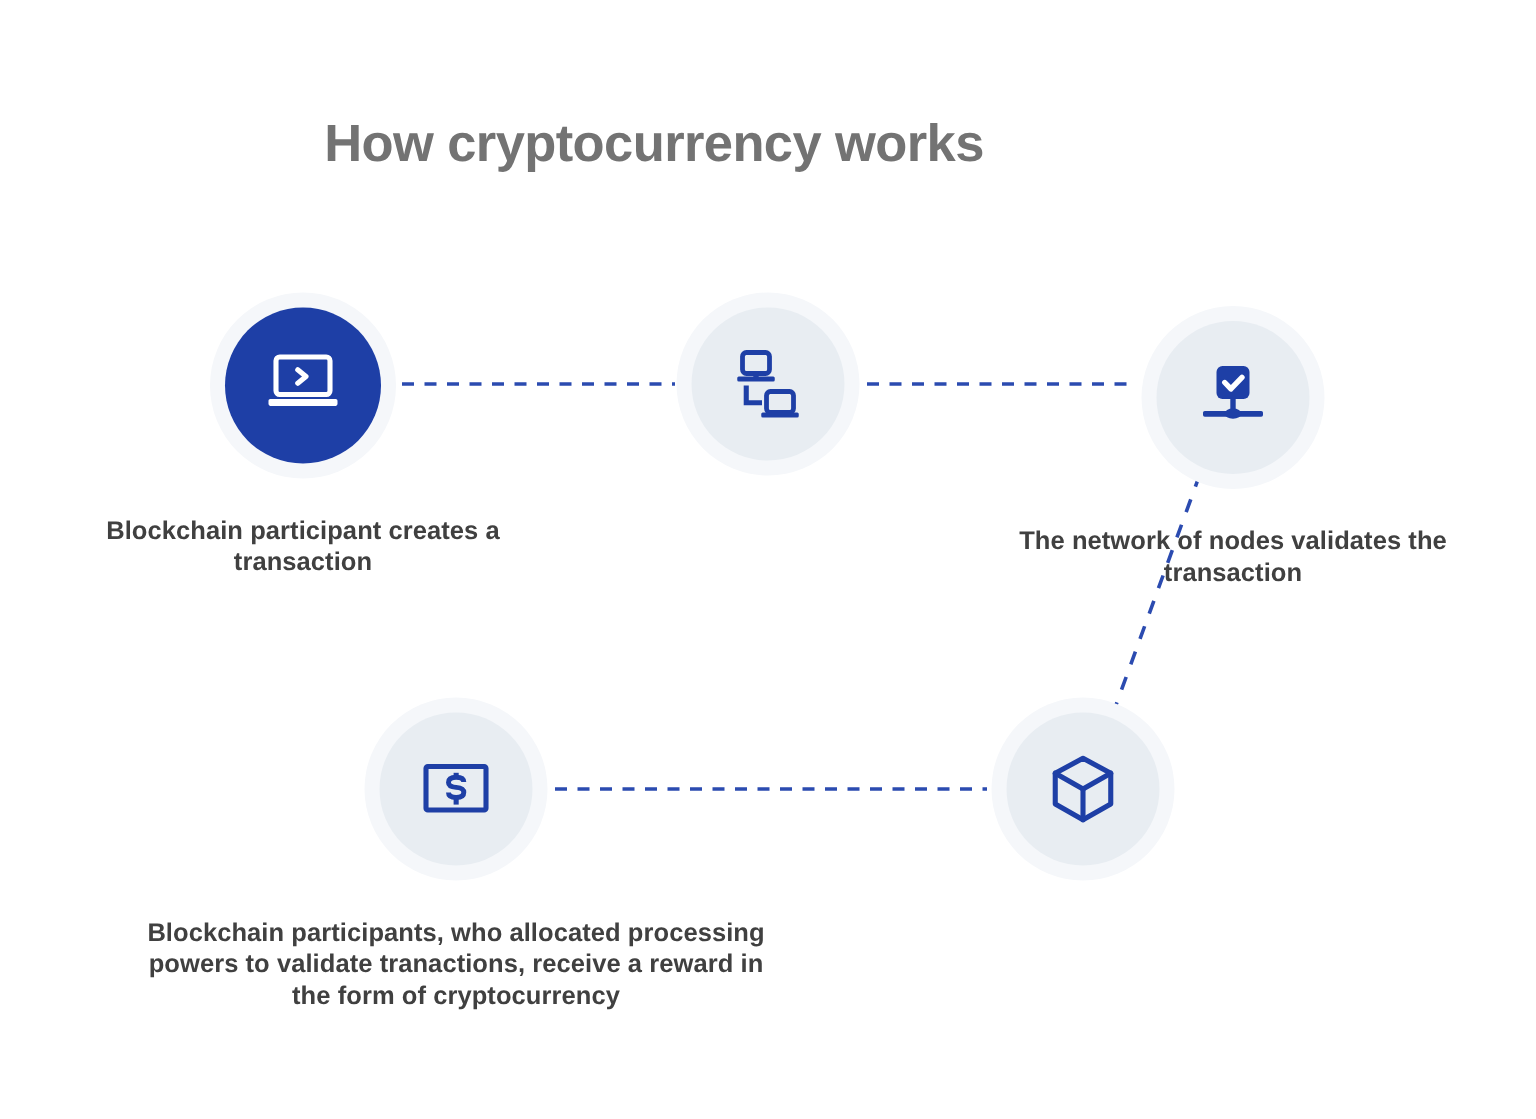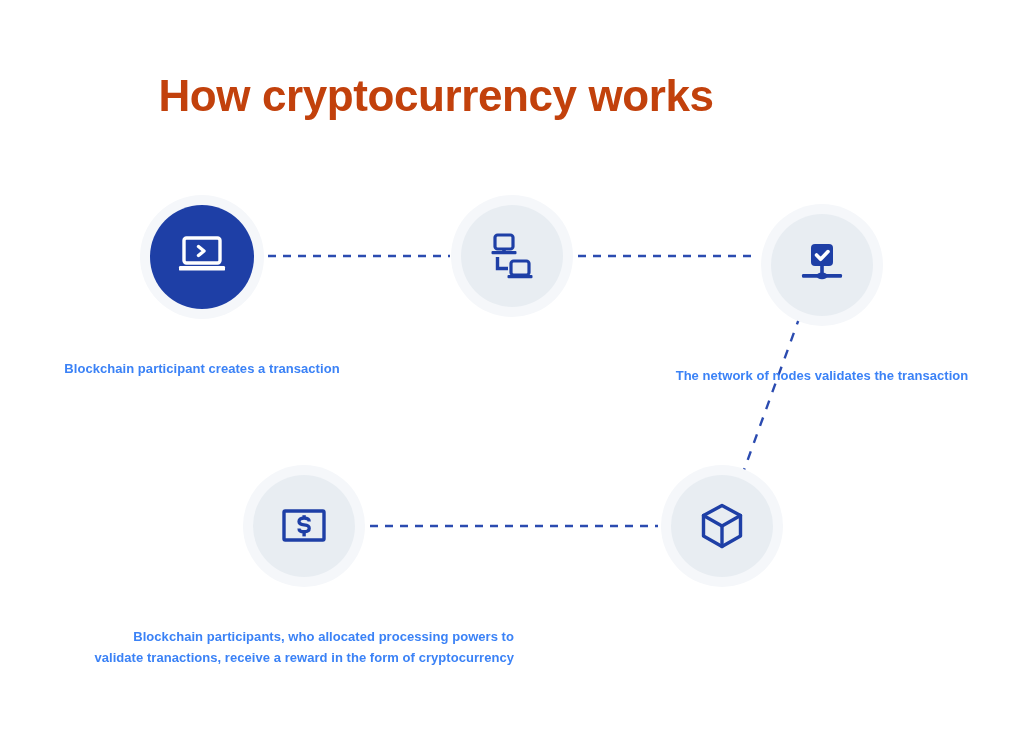--- a/index.html
+++ b/index.html
@@ -20,24 +20,24 @@
     height: 746px;
   }
 
   
   #page-title {
     position: absolute;
     left: 0;
     top: 72px;
     width: 872px;
     text-align: center;
-    font-size: 44px;
+    font-size: 35px;
     font-weight: bold;
     letter-spacing: -0.4px;
-    color: #c2410c;
+    color: #737373;
     line-height: 48px;
   }
 
   
   #connectors {
     position: absolute;
     left: 0;
     top: 0;
     width: 1024px;
     height: 746px;
@@ -76,32 +76,31 @@
   }
   .disc.active {
     background: #1e3fa6;
     width: 104px;
     height: 104px;
   }
   .disc svg {
     display: block;
   }
   .caption {
-    margin-top: 39px;
+    margin-top: 24px;
     text-align: center;
-    font-size: 13px;
+    font-size: 17px;
     font-weight: bold;
     line-height: 21px;
-    color: #3b82f6;
+    color: #404040;
     letter-spacing: 0.05px;
   }
   .caption.wide-cap {
     width: 420px;
     margin-left: -60px;
-    text-align: right;
   }
 
   
   #step-1 { left: 202px; top: 195px; }
   #step-2 { left: 512px; top: 195px; }
   #step-3 { left: 822px; top: 204px; }
   #step-4 { left: 304px; top: 465px; }
   #step-5 { left: 722px; top: 465px; }
 </style>
 </head>

